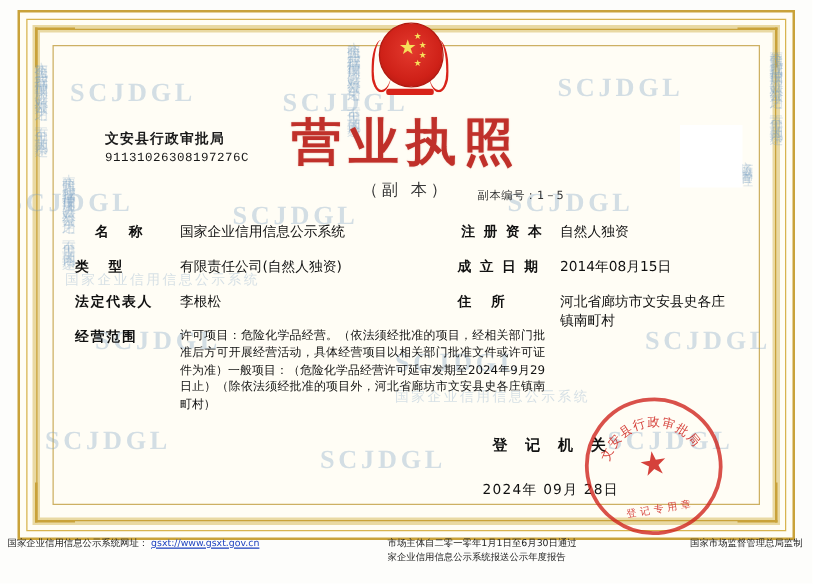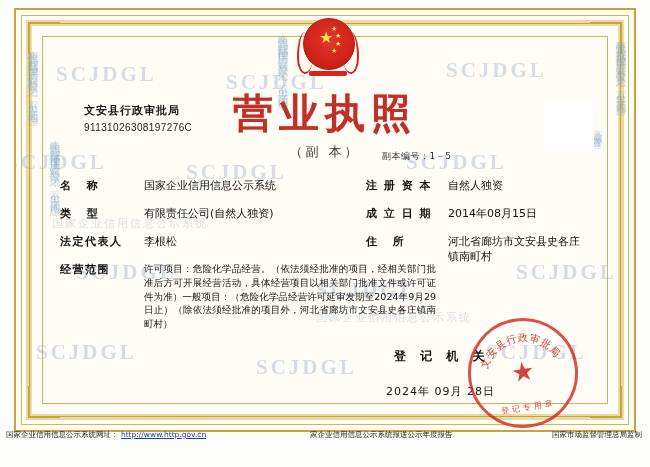--- a/index.html
+++ b/index.html
@@ -176,21 +176,21 @@
     font-size: 11px;
     color: #1a1a1a;
     letter-spacing: 1px;
     font-weight: bold;
   }
   .credit-value {
     position: absolute;
     left: 84px; top: 122px;
     font-size: 10px;
     color: #1a1a1a;
-    font-family: Liberation Sans, sans-serif;
+    font-family: Liberation Mono, monospace;
     letter-spacing: 0.4px;
   }
 
   
   .qr {
     position: absolute;
     right: 56px; top: 100px;
     width: 48px; height: 48px;
     background: #ffffff;
     padding: 1px;
@@ -388,21 +388,21 @@
 
   <div class="credit-label">文安县行政审批局</div>
   <div class="credit-value">91131026308197276C</div>
 
   <div class="qr">
     <div class="qrgrid" id="qrgrid"><i></i><i></i><i></i><i></i><i></i><i></i><i></i><i></i><i style="background: transparent;"></i><i style="background: transparent;"></i><i style="background: transparent;"></i><i style="background: transparent;"></i><i style="background: transparent;"></i><i style="background: transparent;"></i><i></i><i></i><i></i><i></i><i></i><i></i><i></i><i></i><i style="background: transparent;"></i><i style="background: transparent;"></i><i style="background: transparent;"></i><i style="background: transparent;"></i><i style="background: transparent;"></i><i></i><i style="background: transparent;"></i><i></i><i style="background: transparent;"></i><i style="background: transparent;"></i><i></i><i></i><i></i><i></i><i style="background: transparent;"></i><i style="background: transparent;"></i><i style="background: transparent;"></i><i style="background: transparent;"></i><i style="background: transparent;"></i><i></i><i></i><i style="background: transparent;"></i><i></i><i></i><i></i><i style="background: transparent;"></i><i></i><i style="background: transparent;"></i><i style="background: transparent;"></i><i style="background: transparent;"></i><i style="background: transparent;"></i><i></i><i></i><i style="background: transparent;"></i><i></i><i style="background: transparent;"></i><i></i><i></i><i></i><i style="background: transparent;"></i><i></i><i></i><i style="background: transparent;"></i><i></i><i></i><i></i><i style="background: transparent;"></i><i></i><i style="background: transparent;"></i><i></i><i></i><i></i><i></i><i></i><i></i><i></i><i style="background: transparent;"></i><i></i><i></i><i></i><i style="background: transparent;"></i><i></i><i></i><i style="background: transparent;"></i><i></i><i></i><i></i><i style="background: transparent;"></i><i></i><i style="background: transparent;"></i><i></i><i style="background: transparent;"></i><i></i><i></i><i></i><i></i><i></i><i style="background: transparent;"></i><i></i><i></i><i></i><i style="background: transparent;"></i><i></i><i></i><i style="background: transparent;"></i><i style="background: transparent;"></i><i style="background: transparent;"></i><i style="background: transparent;"></i><i style="background: transparent;"></i><i></i><i></i><i style="background: transparent;"></i><i></i><i style="background: transparent;"></i><i style="background: transparent;"></i><i style="background: transparent;"></i><i style="background: transparent;"></i><i></i><i style="background: transparent;"></i><i style="background: transparent;"></i><i style="background: transparent;"></i><i style="background: transparent;"></i><i style="background: transparent;"></i><i></i><i></i><i></i><i></i><i></i><i></i><i></i><i></i><i></i><i></i><i></i><i style="background: transparent;"></i><i></i><i style="background: transparent;"></i><i></i><i></i><i></i><i></i><i></i><i></i><i></i><i></i><i></i><i style="background: transparent;"></i><i style="background: transparent;"></i><i style="background: transparent;"></i><i style="background: transparent;"></i><i style="background: transparent;"></i><i style="background: transparent;"></i><i style="background: transparent;"></i><i></i><i></i><i></i><i></i><i></i><i></i><i style="background: transparent;"></i><i style="background: transparent;"></i><i></i><i></i><i></i><i></i><i style="background: transparent;"></i><i></i><i style="background: transparent;"></i><i></i><i></i><i></i><i style="background: transparent;"></i><i style="background: transparent;"></i><i></i><i></i><i style="background: transparent;"></i><i style="background: transparent;"></i><i style="background: transparent;"></i><i style="background: transparent;"></i><i></i><i></i><i style="background: transparent;"></i><i></i><i></i><i style="background: transparent;"></i><i></i><i style="background: transparent;"></i><i></i><i></i><i style="background: transparent;"></i><i style="background: transparent;"></i><i style="background: transparent;"></i><i></i><i style="background: transparent;"></i><i></i><i></i><i></i><i style="background: transparent;"></i><i></i><i></i><i style="background: transparent;"></i><i style="background: transparent;"></i><i style="background: transparent;"></i><i style="background: transparent;"></i><i></i><i style="background: transparent;"></i><i style="background: transparent;"></i><i></i><i></i><i style="background: transparent;"></i><i></i><i style="background: transparent;"></i><i style="background: transparent;"></i><i></i><i style="background: transparent;"></i><i></i><i style="background: transparent;"></i><i></i><i></i><i style="background: transparent;"></i><i></i><i style="background: transparent;"></i><i style="background: transparent;"></i><i></i><i></i><i style="background: transparent;"></i><i></i><i></i><i></i><i style="background: transparent;"></i><i></i><i></i><i></i><i style="background: transparent;"></i><i></i><i style="background: transparent;"></i><i style="background: transparent;"></i><i style="background: transparent;"></i><i style="background: transparent;"></i><i></i><i style="background: transparent;"></i><i style="background: transparent;"></i><i style="background: transparent;"></i><i></i><i></i><i style="background: transparent;"></i><i style="background: transparent;"></i><i style="background: transparent;"></i><i></i><i style="background: transparent;"></i><i style="background: transparent;"></i><i style="background: transparent;"></i><i style="background: transparent;"></i><i></i><i style="background: transparent;"></i><i style="background: transparent;"></i><i style="background: transparent;"></i><i style="background: transparent;"></i><i style="background: transparent;"></i><i style="background: transparent;"></i><i></i><i style="background: transparent;"></i><i style="background: transparent;"></i><i></i><i></i><i></i><i style="background: transparent;"></i><i style="background: transparent;"></i><i></i><i></i><i style="background: transparent;"></i><i></i><i style="background: transparent;"></i><i style="background: transparent;"></i><i style="background: transparent;"></i><i></i><i style="background: transparent;"></i><i style="background: transparent;"></i><i></i><i></i><i style="background: transparent;"></i><i style="background: transparent;"></i><i style="background: transparent;"></i><i style="background: transparent;"></i><i style="background: transparent;"></i><i style="background: transparent;"></i><i></i><i style="background: transparent;"></i><i style="background: transparent;"></i><i></i><i></i><i style="background: transparent;"></i><i></i><i></i><i></i><i></i><i></i><i></i><i></i><i></i><i style="background: transparent;"></i><i style="background: transparent;"></i><i style="background: transparent;"></i><i style="background: transparent;"></i><i></i><i style="background: transparent;"></i><i style="background: transparent;"></i><i></i><i style="background: transparent;"></i><i></i><i></i><i style="background: transparent;"></i><i style="background: transparent;"></i><i></i><i style="background: transparent;"></i><i style="background: transparent;"></i><i style="background: transparent;"></i><i style="background: transparent;"></i><i style="background: transparent;"></i><i></i><i style="background: transparent;"></i><i></i><i style="background: transparent;"></i><i></i><i style="background: transparent;"></i><i style="background: transparent;"></i><i style="background: transparent;"></i><i style="background: transparent;"></i><i style="background: transparent;"></i><i></i><i style="background: transparent;"></i><i style="background: transparent;"></i><i style="background: transparent;"></i><i style="background: transparent;"></i><i></i><i style="background: transparent;"></i><i></i><i></i><i></i><i style="background: transparent;"></i><i></i><i style="background: transparent;"></i><i style="background: transparent;"></i><i></i><i style="background: transparent;"></i><i></i><i></i><i></i><i></i><i></i><i style="background: transparent;"></i><i style="background: transparent;"></i><i></i><i></i><i></i><i></i><i style="background: transparent;"></i><i></i><i></i><i></i><i style="background: transparent;"></i><i></i><i style="background: transparent;"></i><i></i><i></i><i style="background: transparent;"></i><i></i><i style="background: transparent;"></i><i></i><i></i><i></i><i></i><i></i><i style="background: transparent;"></i><i style="background: transparent;"></i><i></i><i></i><i style="background: transparent;"></i><i></i><i></i><i></i><i style="background: transparent;"></i><i></i><i style="background: transparent;"></i><i></i><i style="background: transparent;"></i><i></i><i></i><i style="background: transparent;"></i><i></i><i style="background: transparent;"></i><i></i><i></i><i></i><i></i><i></i><i style="background: transparent;"></i><i></i><i style="background: transparent;"></i><i style="background: transparent;"></i><i style="background: transparent;"></i><i style="background: transparent;"></i><i style="background: transparent;"></i><i></i><i style="background: transparent;"></i><i style="background: transparent;"></i><i style="background: transparent;"></i><i></i><i></i><i style="background: transparent;"></i><i style="background: transparent;"></i><i></i><i style="background: transparent;"></i><i></i><i></i><i></i><i style="background: transparent;"></i><i></i><i></i><i></i><i></i><i></i><i></i><i></i><i></i><i style="background: transparent;"></i><i></i><i></i><i></i><i style="background: transparent;"></i><i style="background: transparent;"></i><i></i><i></i><i style="background: transparent;"></i><i style="background: transparent;"></i><i style="background: transparent;"></i><i style="background: transparent;"></i><i></i><i style="background: transparent;"></i></div>
   </div>
 
   <div class="fields">
 
-    <div class="row" style="height:16px;">
+    <div class="row" style="height:16px;text-align:center;">
       <div class="lbl">名  称</div>
       <div class="val">国家企业信用信息公示系统</div>
       <div class="lbl2 wide">注 册 资 本</div>
       <div class="val2">自然人独资</div>
     </div>
 
     <div class="row" style="height:16px;">
       <div class="lbl">类  型</div>
       <div class="val">有限责任公司(自然人独资)</div>
       <div class="lbl2 wide">成 立 日 期</div>
@@ -439,23 +439,24 @@
         <textPath href="#sealArc" startOffset="50%" id="sealTopText">文安县行政审批局</textPath>
       </text>
     </svg>
     <div class="seal-star">★</div>
     <div class="seal-bottom">登记专用章</div>
   </div>
 
   <div class="footer">
     <div class="f-left">
       <span>国家企业信用信息公示系统网址：</span>
-      <span style="color:#1a3fbf; text-decoration:underline;">http://www.http.gov.cn</span>
+      <span style="color:#1a3fbf; text-decoration:underline;">gsxt://www.gsxt.gov.cn</span>
     </div>
     <div class="f-mid">
+      <div>市场主体自二零一零年1月1日至6月30日通过</div>
       <div>家企业信用信息公示系统报送公示年度报告</div>
     </div>
     <div class="f-right">
       <div>国家市场监督管理总局监制</div>
     </div>
   </div>
 
 </div>
 
 </body></html>

